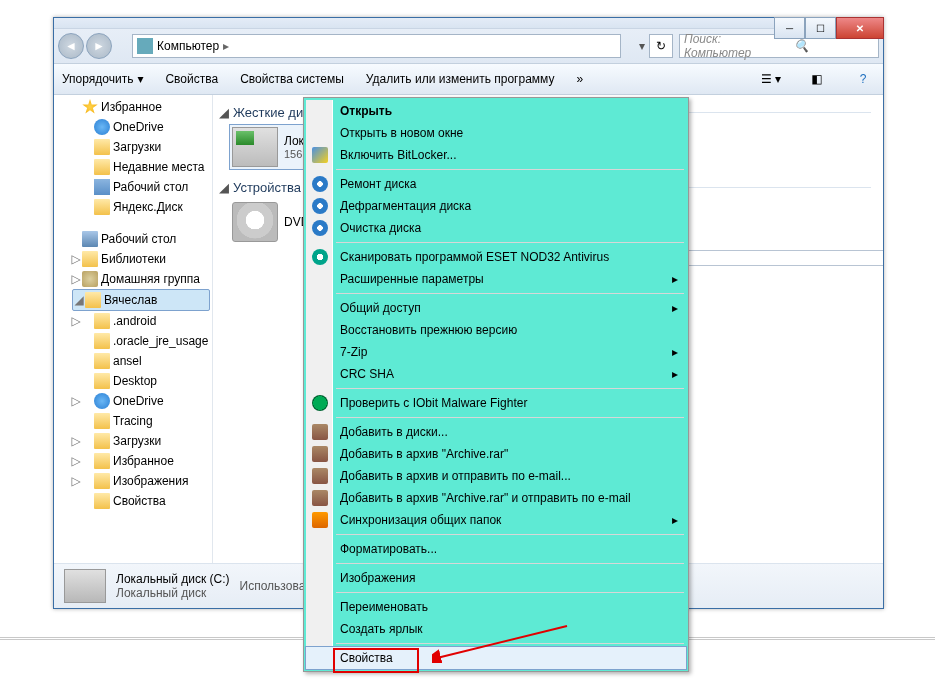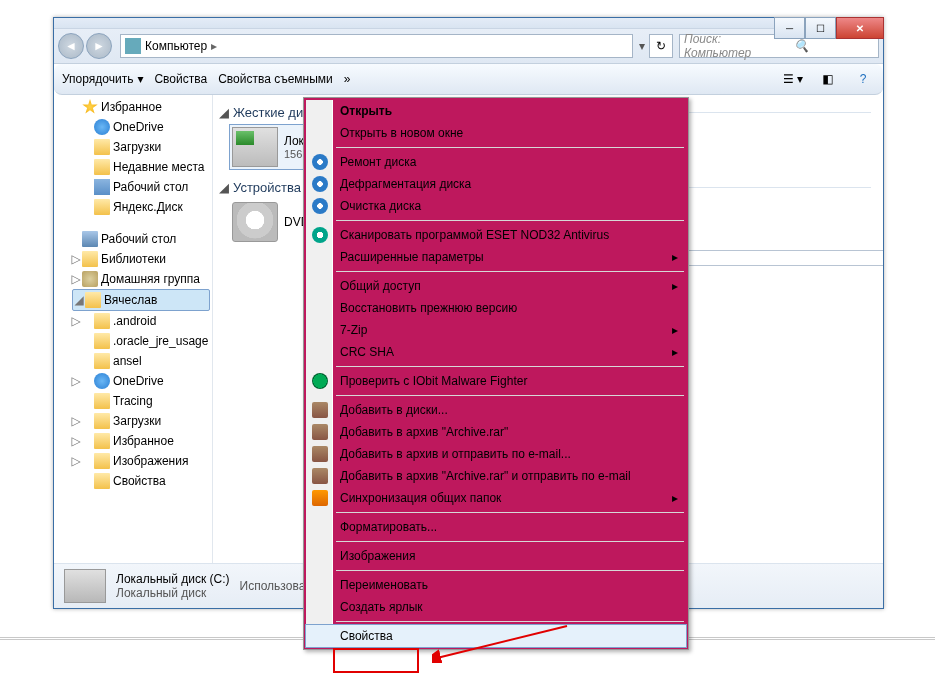--- a/index.html
+++ b/index.html
@@ -4,27 +4,27 @@
 <style>
   body { margin:0; background:#fff; font-family:"Segoe UI",Tahoma,sans-serif; font-size:12px; color:#000; }
   .container { position:relative; width:935px; height:680px; background:#fff; }
   .window { position:absolute; left:53px; top:17px; width:829px; height:590px; border:1px solid #3a6ea5; background:#fff; box-shadow:0 0 4px rgba(0,0,0,.3); }
   .win-top { height:10px; background:linear-gradient(#e4ecf7,#d9e4f1); border-bottom:1px solid #c9d5e4; }
   .win-ctrls { position:absolute; right:-1px; top:-1px; display:flex; }
   .win-btn { width:29px; height:20px; border:1px solid #8ba3bd; background:linear-gradient(#f4f8fd,#d9e4f1); display:flex; align-items:center; justify-content:center; font-size:10px; }
   .win-btn.close { width:46px; background:linear-gradient(#e88,#c43); color:#fff; border-color:#a33; font-weight:bold; }
   .addr-row { display:flex; align-items:center; height:34px; padding:0 4px; background:linear-gradient(#e7eef7,#dfe8f3); border-bottom:1px solid #c3d0de; }
   .nav-btn { width:24px; height:24px; border-radius:50%; background:radial-gradient(#cfd8e1,#a9b8c7); border:1px solid #8ba3bd; display:flex; align-items:center; justify-content:center; margin-right:2px; color:#fff; }
-  .addr-bar { flex:1; height:22px; border:1px solid #a5b5c7; background:#fff; display:flex; align-items:center; padding:0 4px; margin:0 6px; }
+  .addr-bar { flex:1; height:22px; border:1px solid #a5b5c7; background:#fff; display:flex; align-items:center; padding:0 4px; margin:0 18px; }
   .addr-bar .ic { width:16px; height:16px; background:#6ab; margin-right:4px; }
   .addr-bar .arrow { color:#666; margin-left:4px; }
   .ref-btn { width:22px; height:22px; border:1px solid #a5b5c7; background:#fff; display:flex; align-items:center; justify-content:center; margin-right:6px; }
   .search { width:190px; height:22px; border:1px solid #a5b5c7; background:#fff; display:flex; align-items:center; padding:0 4px; color:#888; font-style:italic;gap:30px; }
   .search span { flex:1; }
-  .toolbar { display:flex; align-items:center; height:30px; background:linear-gradient(#f7fbff,#dfe8f3); border-bottom:1px solid #c3d0de; padding:0 8px; gap:11px;border-radius:8px; }
+  .toolbar { display:flex; align-items:center; height:30px; background:linear-gradient(#f7fbff,#dfe8f3); border-bottom:1px solid #c3d0de; padding:0 8px; gap:22px; }
   .toolbar .item { display:flex; align-items:center; gap:4px; }
   .toolbar .spacer { flex:1; }
   .toolbar .ic-btn { width:22px; height:20px; display:flex; align-items:center; justify-content:center; border:1px solid transparent; }
   .body { display:flex; height:478px; }
   .nav { width:142px; border-right:1px solid #e1e7ee; overflow:hidden; padding-top:2px;margin-left:16px; }
   .nav-item { display:flex; align-items:center; height:18px; padding:1px 0; white-space:nowrap; }
   .nav-item .ind { width:12px; text-align:center; color:#777; }
   .nav-ic { width:16px; height:16px; margin-right:3px; flex-shrink:0; }
   .star { background:radial-gradient(#ffd24a,#f0a500); clip-path:polygon(50% 0%,61% 35%,98% 35%,68% 57%,79% 91%,50% 70%,21% 91%,32% 57%,2% 35%,39% 35%); }
   .folder { background:linear-gradient(#ffe9a8,#f3c14b); border-radius:1px; }
@@ -41,21 +41,21 @@
   .drive-ic { width:44px; height:38px; background:linear-gradient(#e0e0e0,#bcbcbc); border:1px solid #999; margin-right:6px; position:relative; }
   .drive-ic.hdd::after { content:""; position:absolute; left:3px; top:3px; width:18px; height:14px; background:linear-gradient(#6ac06a,#2a8a2a); }
   .drive-ic.dvd { background:radial-gradient(circle at 50% 45%,#fff 0 30%,#ccc 31% 60%,#bbb 61% 100%); border-radius:3px; }
   .drive-txt { font-size:12px; }
   .drive-txt .sub { color:#555; font-size:11px; }
   .status { position:absolute; left:0; right:0; bottom:0; height:44px; border-top:1px solid #dbe4ee; background:linear-gradient(#f2f6fb,#e6edf5); display:flex; align-items:center; padding:0 10px; gap:10px; }
   .status-ic { width:40px; height:32px; background:linear-gradient(#e0e0e0,#b8b8b8); border:1px solid #999; }
   .status-lines { display:flex; gap:30px; }
   .status-lines .k { color:#555; }
   .details-box { position:absolute; left:426px; top:155px; width:258px; height:14px; border:1px solid #b8c4d3; background:#fff; }
-  .ctx { position:absolute; left:303px; top:97px; width:380px; background:#be185d; border:1px solid #979797; box-shadow:2px 2px 4px rgba(0,0,0,.3); padding:2px; }
+  .ctx { position:absolute; left:303px; top:97px; width:380px; background:#5eead4; border:1px solid #979797; box-shadow:2px 2px 4px rgba(0,0,0,.3); padding:2px; }
   .ctx .iconcol { position:absolute; left:2px; top:2px; bottom:2px; width:26px; background:#f0f0f0; border-right:1px solid #fff; }
   .ctx-item { position:relative; display:flex; align-items:center; height:22px; padding-left:34px; padding-right:20px; }
   .ctx-item.hover { background:#e5f1fb; border:1px solid #7da2ce; margin:-1px; }
   .ctx-item.bold { font-weight:bold; }
   .ctx-item .sub-arrow { position:absolute; right:8px; color:#000; }
   .ctx-sep { height:1px; background:#d7d7d7; margin:3px 2px 3px 30px; }
   .ctx-ic { position:absolute; left:6px; width:16px; height:16px; border-radius:2px; }
   .ci-shield { background:linear-gradient(135deg,#4a90e2,#f5d020); }
   .ci-circle { background:radial-gradient(circle,#fff 0 25%,#2b7ac7 26% 100%); border-radius:50%; }
   .ci-eset { background:radial-gradient(circle,#fff 0 30%,#00a48a 31% 100%); border-radius:50%; }
@@ -101,21 +101,24 @@
 
     <div class="toolbar">
       <div class="item">
           <span>Упорядочить</span> 
           <span>▾</span>
         </div>
       <div class="item">
           <span>Свойства</span>
         </div>
       <div class="item">
-          <span>Свойства съемными</span>
+          <span>Свойства системы</span>
+        </div>
+      <div class="item">
+          <span>Удалить или изменить программу</span>
         </div>
       <div class="item">
           <span>»</span>
         </div>
       <div class="spacer"></div>
       <div class="ic-btn">☰ ▾</div>
       <div class="ic-btn">◧</div>
       <div class="ic-btn" style="color:#1e6fbf;">?</div>
     </div>
 
@@ -187,20 +190,26 @@
             <span class="ind"></span>
             <span style="width:12px"></span>
             <span class="nav-ic folder"></span>
             <span>.oracle_jre_usage</span>
           </div>
         <div class="nav-item">
             <span class="ind"></span>
             <span style="width:12px"></span>
             <span class="nav-ic folder"></span>
             <span>ansel</span>
+          </div>
+        <div class="nav-item">
+            <span class="ind"></span>
+            <span style="width:12px"></span>
+            <span class="nav-ic folder"></span>
+            <span>Desktop</span>
           </div>
         <div class="nav-item">
             <span class="ind">▷</span>
             <span style="width:12px"></span>
             <span class="nav-ic cloud"></span>
             <span>OneDrive</span>
           </div>
         <div class="nav-item">
             <span class="ind"></span>
             <span style="width:12px"></span>
@@ -276,20 +285,24 @@
     </div>
   </div>
 
   <div class="ctx">
     <div class="iconcol"></div>
     <div class="ctx-item bold">
         <span>Открыть</span>
       </div>
     <div class="ctx-item">
         <span>Открыть в новом окне</span>
+      </div>
+    <div class="ctx-item">
+        <span class="ctx-ic ci-shield"></span>
+        <span>Включить BitLocker...</span>
       </div>
     <div class="ctx-sep"></div>
     <div class="ctx-item">
         <span class="ctx-ic ci-circle"></span>
         <span>Ремонт диска</span>
       </div>
     <div class="ctx-item">
         <span class="ctx-ic ci-circle"></span>
         <span>Дефрагментация диска</span>
       </div>

